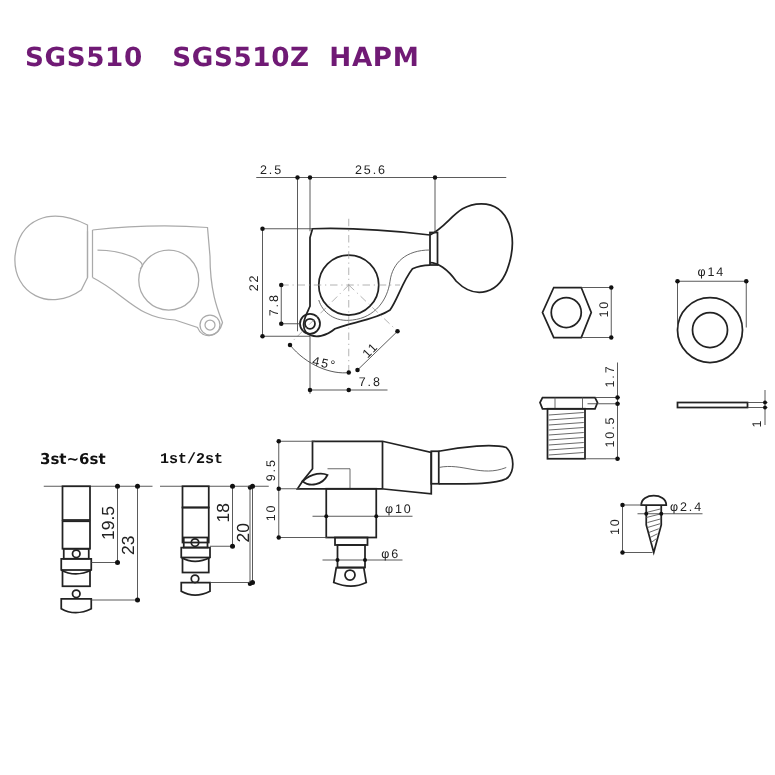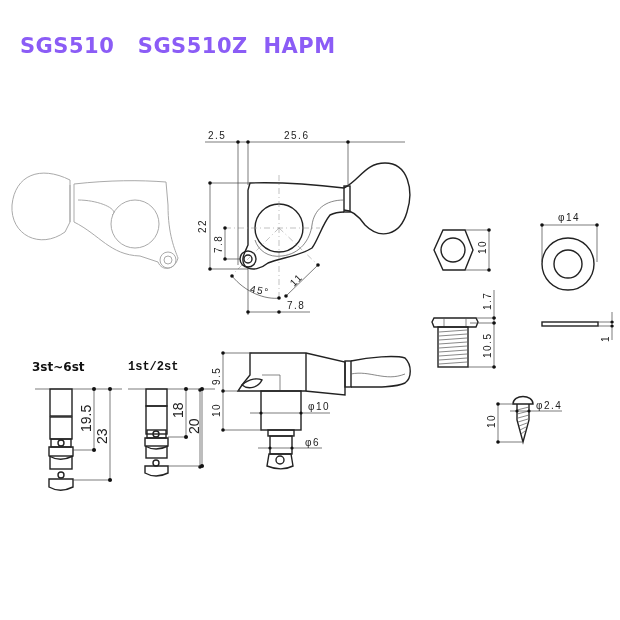--- a/index.html
+++ b/index.html
@@ -1,17 +1,17 @@
 <!DOCTYPE html>
 <html><head>
 <meta charset="utf-8">
 <style>
   html, body { margin: 0; padding: 0; background: #ffffff; }
   body { width: 620px; height: 620px; position: relative; overflow: hidden; font-family: "Liberation Sans", sans-serif; }
-  .title { position: absolute; left: 20px; top: 34px; font-size: 21px; font-weight: bold; color: #8b5cf6; letter-spacing: 0.5px; font-family: "DejaVu Sans", sans-serif; white-space: pre; }
+  .title { position: absolute; left: 20px; top: 34px; font-size: 21px; font-weight: bold; color: #701a75; letter-spacing: 0.5px; font-family: "DejaVu Sans", sans-serif; white-space: pre; }
   .label { position: absolute; font-weight: bold; color: #111; font-size: 12px; font-family: "DejaVu Sans", sans-serif; }
   svg { position: absolute; left: 0; top: 0; }
   .dim { font-family: "Liberation Sans", sans-serif; font-size: 10px; fill: #222; letter-spacing: 1.5px; }
   .dimbig { font-family: "Liberation Sans", sans-serif; font-size: 14px; fill: #222; }
   .ln { stroke: #222; stroke-width: 1.4; fill: none; }
   .th { stroke: #555; stroke-width: 0.7; fill: none; }
   .ghost { stroke: #aaa; stroke-width: 1; fill: none; }
   .cl { stroke: #999; stroke-width: 0.6; fill: none; stroke-dasharray: 6 3 1 3; }
   .dl { stroke: #444; stroke-width: 0.7; fill: none; }
   .dot { fill: #111; }

